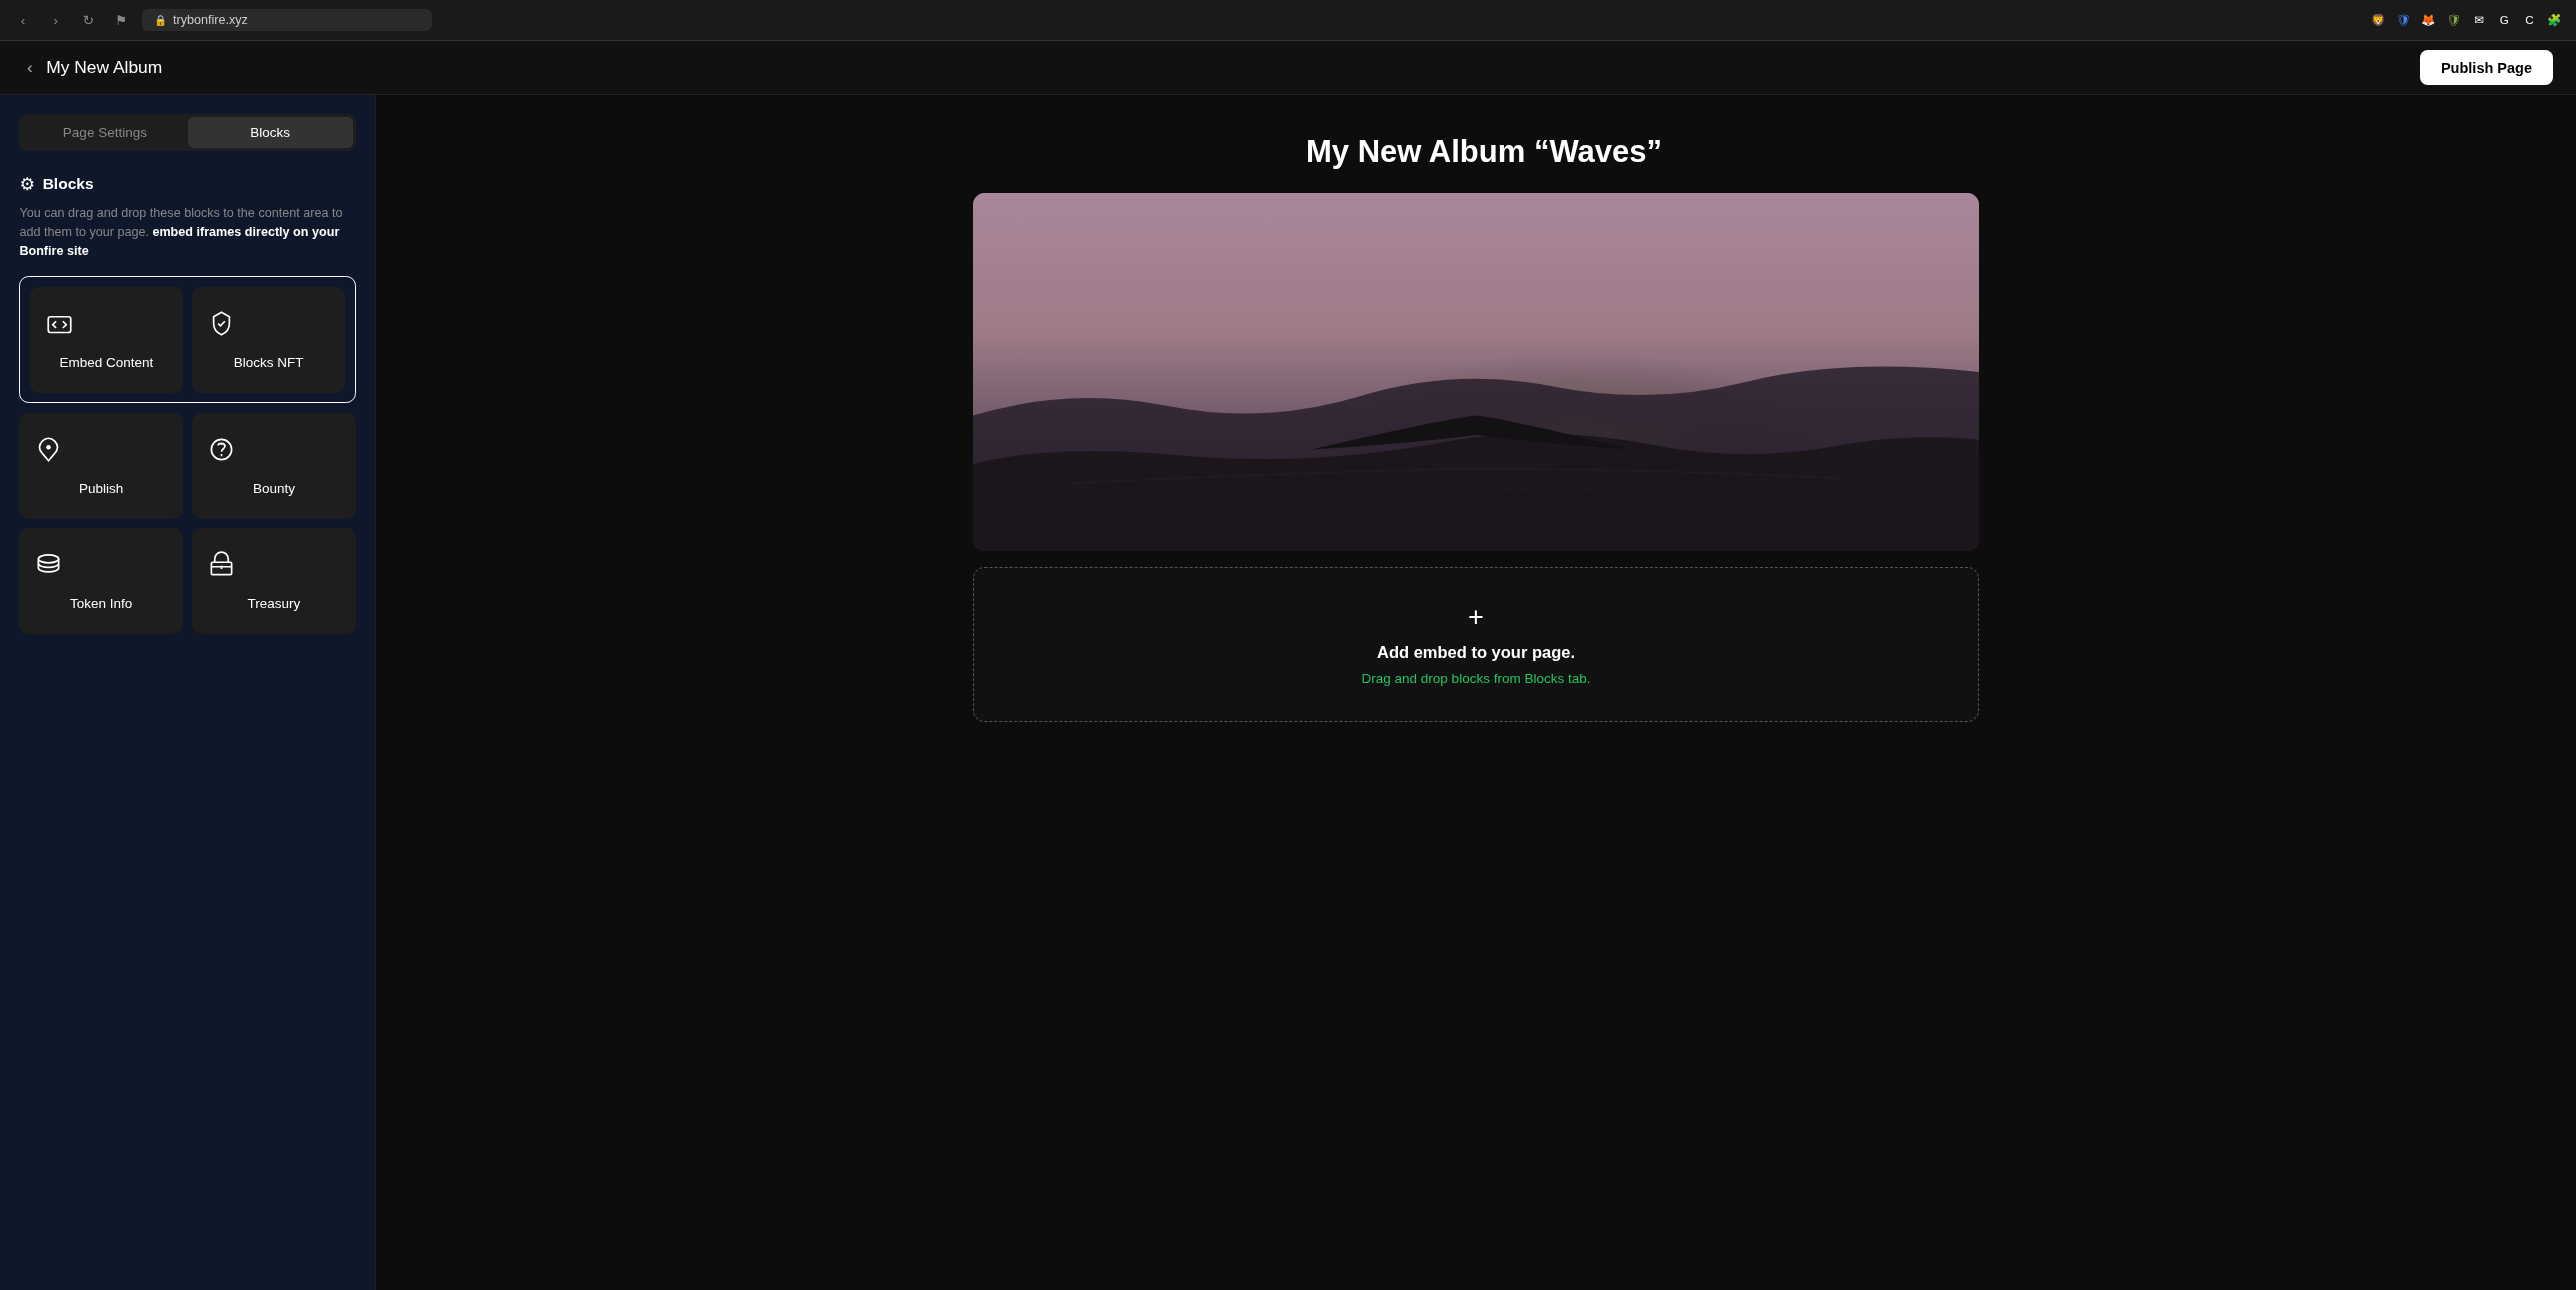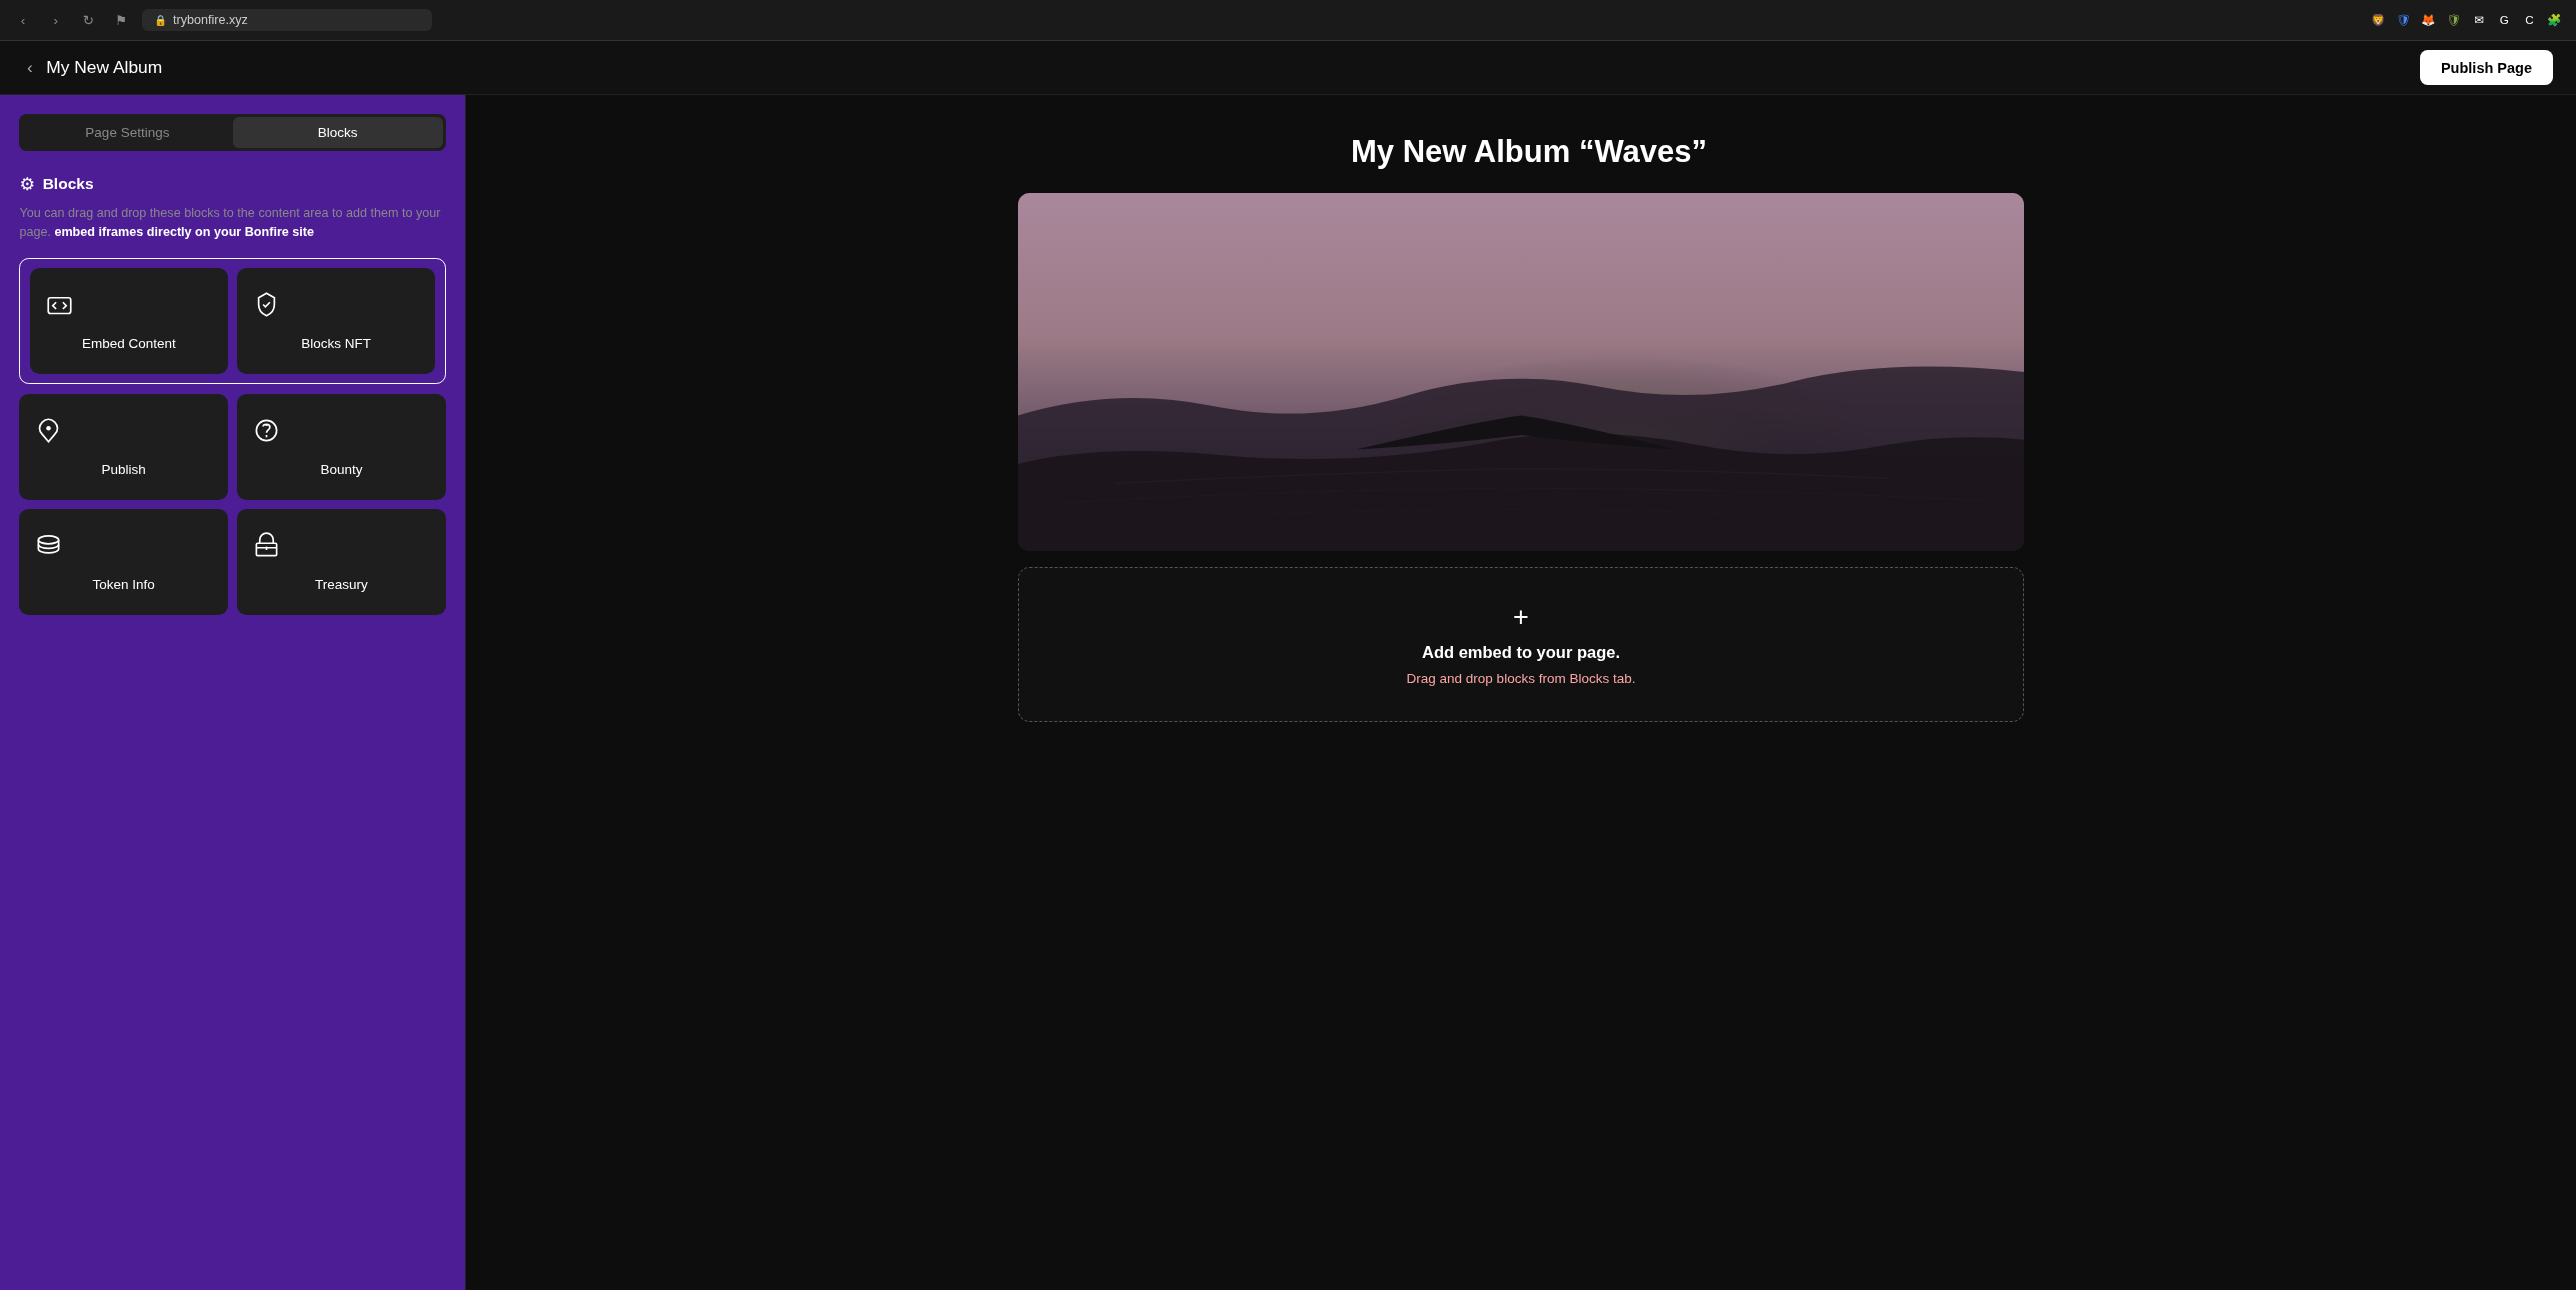--- a/index.html
+++ b/index.html
@@ -96,22 +96,22 @@
 
     
     .content-area {
       display: flex;
       flex: 1;
       overflow: hidden;
     }
 
     
     .sidebar {
-      width: 466px;
-      background: #4c1d95;
+      width: 376px;
+      background: #0f172a;
       border-right: 1px solid #222;
       padding: 19.4px;
       overflow-y: auto;
       flex-shrink: 0;
     }
 
     
     .tab-toggle {
       display: flex;
       background: #1e1e1e;
@@ -256,21 +256,21 @@
       color: #fff;
       font-weight: 300;
     }
     .drop-zone-title {
       font-size: 16.5px;
       font-weight: 700;
       color: #fff;
     }
     .drop-zone-subtitle {
       font-size: 13.5px;
-      color: #fca5a5;
+      color: #22c55e;
     }
 
     
     .icon-svg {
       width: 27px;
       height: 27px;
       stroke: #fff;
       fill: none;
       stroke-width: 1.5;
     }

